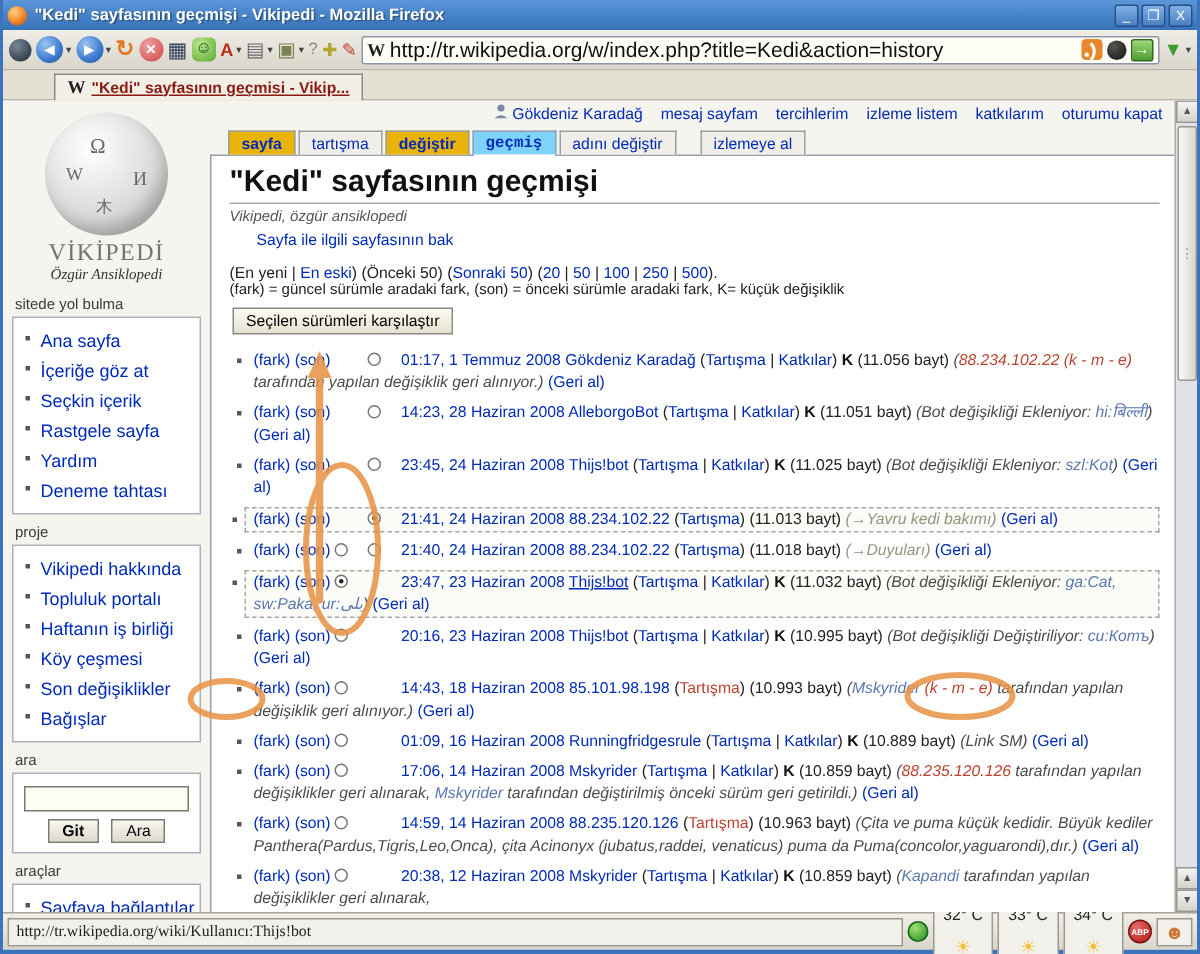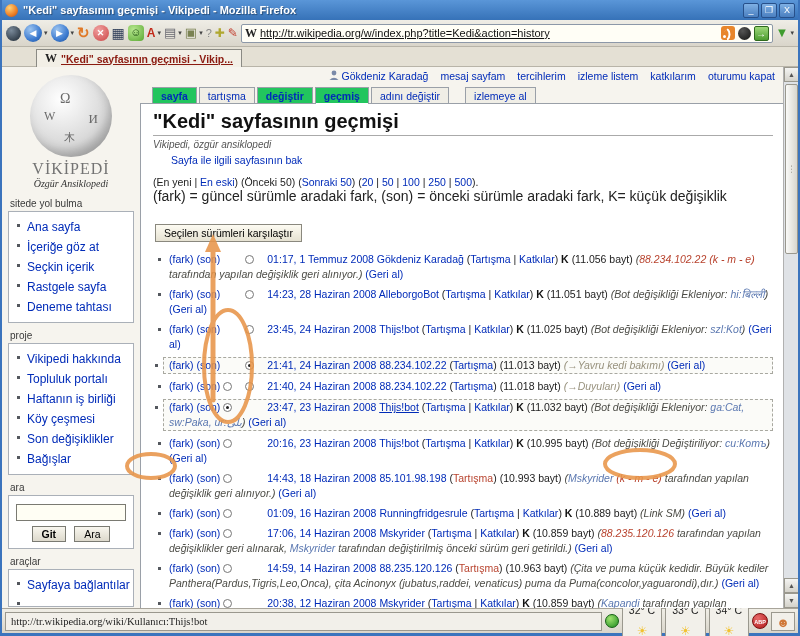--- a/index.html
+++ b/index.html
@@ -25,21 +25,21 @@
   .grid { color:#2a3a56; font-size:14px; }
   .mascot { width:16px; height:16px; border-radius:4px; background:radial-gradient(circle at 35% 30%, #b8e890, #5aa832); color:#1e4d12; text-align:center; line-height:15px; font-size:11px; }
   .fonts { color:#c22a1a; font-weight:bold; font-size:12px; }
   .printi { color:#6a6a72; font-size:13px; }
   .cami { color:#7a8252; font-size:13px; }
   .helpi { color:#888; font-size:11px; }
   .plusi { color:#b0a830; font-size:12px; }
   .penci { color:#c03a2a; font-size:12px; }
   .urlbox { flex:1; height:19px; background:#fffef6; border:1px solid #8c98a8; border-radius:2px; display:flex; align-items:center; padding:0 3px; gap:3px; min-width:0; }
   .urlfav { font-family:"Liberation Serif", serif; font-weight:bold; font-size:12px; color:#222; }
-  .urltext { font-size:11px; color:#111; white-space:nowrap; overflow:hidden; flex:1;text-decoration:underline; }
+  .urltext { font-size:14px; color:#111; white-space:nowrap; overflow:hidden; flex:1; }
   .rss { width:14px; height:14px; background:#e8862c; border-radius:3px; position:relative; }
   .rss::before { content:""; position:absolute; left:2px; bottom:2px; width:3px; height:3px; background:#fff; border-radius:50%; }
   .rss::after { content:""; position:absolute; left:2px; bottom:2px; width:7px; height:7px; border-top:2px solid #fff; border-right:2px solid #fff; border-top-right-radius:100%; transform:rotate(45deg); transform-origin:40% 60%; }
   .dot-dark { width:13px; height:13px; border-radius:50%; background:radial-gradient(circle at 35% 30%,#555,#111); }
   .gobtn { width:15px; height:15px; background:linear-gradient(#9ed87a,#4d9c30); border:1px solid #2e6a1c; border-radius:2px; color:#fff; font-size:10px; line-height:13px; text-align:center; font-weight:bold; }
   .dlarrow { color:#3f9c2e; font-size:13px; font-weight:bold; }
 
   
   .tabstrip { height:20px; background:#e4e0d4; border-bottom:1px solid #b8b4a8; flex:none; position:relative; }
   .btab { position:absolute; left:34px; top:2px; height:18px; background:#f2efe6; border:1px solid #8a8a84; border-bottom:none; display:flex; align-items:center; gap:4px; padding:0 8px; }
@@ -80,31 +80,31 @@
   .sb-btns button { font-size:10.5px; background:linear-gradient(#f8f6ee,#ddd9cc); border:1px solid #7a7a72; padding:1px 9px; }
   .sb-btns .go { font-weight:bold; }
 
   
   .main { position:absolute; left:138px; right:15px; top:0; bottom:0; }
   .personalbar { height:17px; display:flex; justify-content:flex-end; align-items:center; gap:12px; font-size:10.5px; padding-right:8px; white-space:nowrap; }
   .personalbar a { color:#002bb8; text-decoration:none; }
   .usericon { width:10px; height:10px; display:inline-block; margin-right:2px; }
   .pagetabs { height:19px; display:flex; align-items:flex-end; padding-left:12px; gap:2px; position:relative; z-index:2; }
   .ptab { font-size:10.5px; color:#002bb8; background:#f0eee6; border:1px solid #9aa0a8; border-bottom:none; padding:2px 8px 1px; white-space:nowrap; }
-  .ptab.hl { background:#22c55e; font-weight:bold;text-align:center; }
-  .ptab.sel { background:#22c55e; font-weight:bold; position:relative; }
+  .ptab.hl { background:#eab308; font-weight:bold;text-align:center; }
+  .ptab.sel { background:#7dd3fc; font-weight:bold; position:relative;font-family:Liberation Mono, monospace; }
   .ptab.sel::after { content:""; position:absolute; left:0; right:0; bottom:-1px; height:1px; background:#fff; }
   .ptab.gap { margin-left:14px; }
   .contentbox { position:absolute; left:0; right:0; top:36px; bottom:0; background:#fff; border:1px solid #9aa0a8; border-right:none; border-bottom:none; padding:6px 10px 0 12px; overflow:hidden; }
   h1.firstHeading { font-size:20px; font-weight:bold; color:#111; border-bottom:1px solid #aaa; padding-bottom:2px; margin-bottom:3px; }
   .siteSub { font-size:10px; font-style:italic; color:#555; }
   .logslink { font-size:10.5px; margin:4px 0 10px 18px; }
   .pagerline { font-size:10.5px; color:#222; }
   .pagerline .l { color:#002bb8; cursor:pointer; }
-  .legend { font-size:14px; color:#222; margin-bottom:18px; }
+  .legend { font-size:10px; color:#222; margin-bottom:4px; }
   .comparebtn { font-size:10.5px; background:linear-gradient(#fdfbf2,#e6e2d2); border:1px solid #8a887e; padding:2px 8px; margin:2px 0 10px 2px; }
 
   
   ul.history { list-style:none; margin-left:14px; font-size:10.5px; color:#222; }
   ul.history li { position:relative; padding-left:2px; line-height:15px; margin-bottom:5px; }
   ul.history li::before { content:""; position:absolute; left:-9px; top:6px; width:3px; height:3px; background:#54585e; }
   ul.history li.seldiff { border:1px dashed #a8a8a0; background:#fbfbf8; margin-left:-4px; padding-left:5px; }
   ul.history a { color:#002bb8; text-decoration:none; cursor:pointer; }
   .rslot { display:inline-block; width:22px; }
   .radio { display:inline-block; width:9px; height:9px; border:1px solid #777; border-radius:50%; background:#fff; position:relative; vertical-align:-1px; }
@@ -196,20 +196,21 @@
         <div class="tagline">Özgür Ansiklopedi</div>
       </div>
       <div id="sb-sections">
           <div class="sb-header">sitede yol bulma</div>
           <div class="sb-box">
             <ul>
               <li><a>Ana sayfa</a></li>
               <li><a>İçeriğe göz at</a></li>
               <li><a>Seçkin içerik</a></li>
               <li><a>Rastgele sayfa</a></li>
+              <li><a>Yardım</a></li>
               <li><a>Deneme tahtası</a></li>
             </ul>
           </div>
           <div class="sb-header">proje</div>
           <div class="sb-box">
             <ul>
               <li><a>Vikipedi hakkında</a></li>
               <li><a>Topluluk portalı</a></li>
               <li><a>Haftanın iş birliği</a></li>
               <li><a>Köy çeşmesi</a></li>

